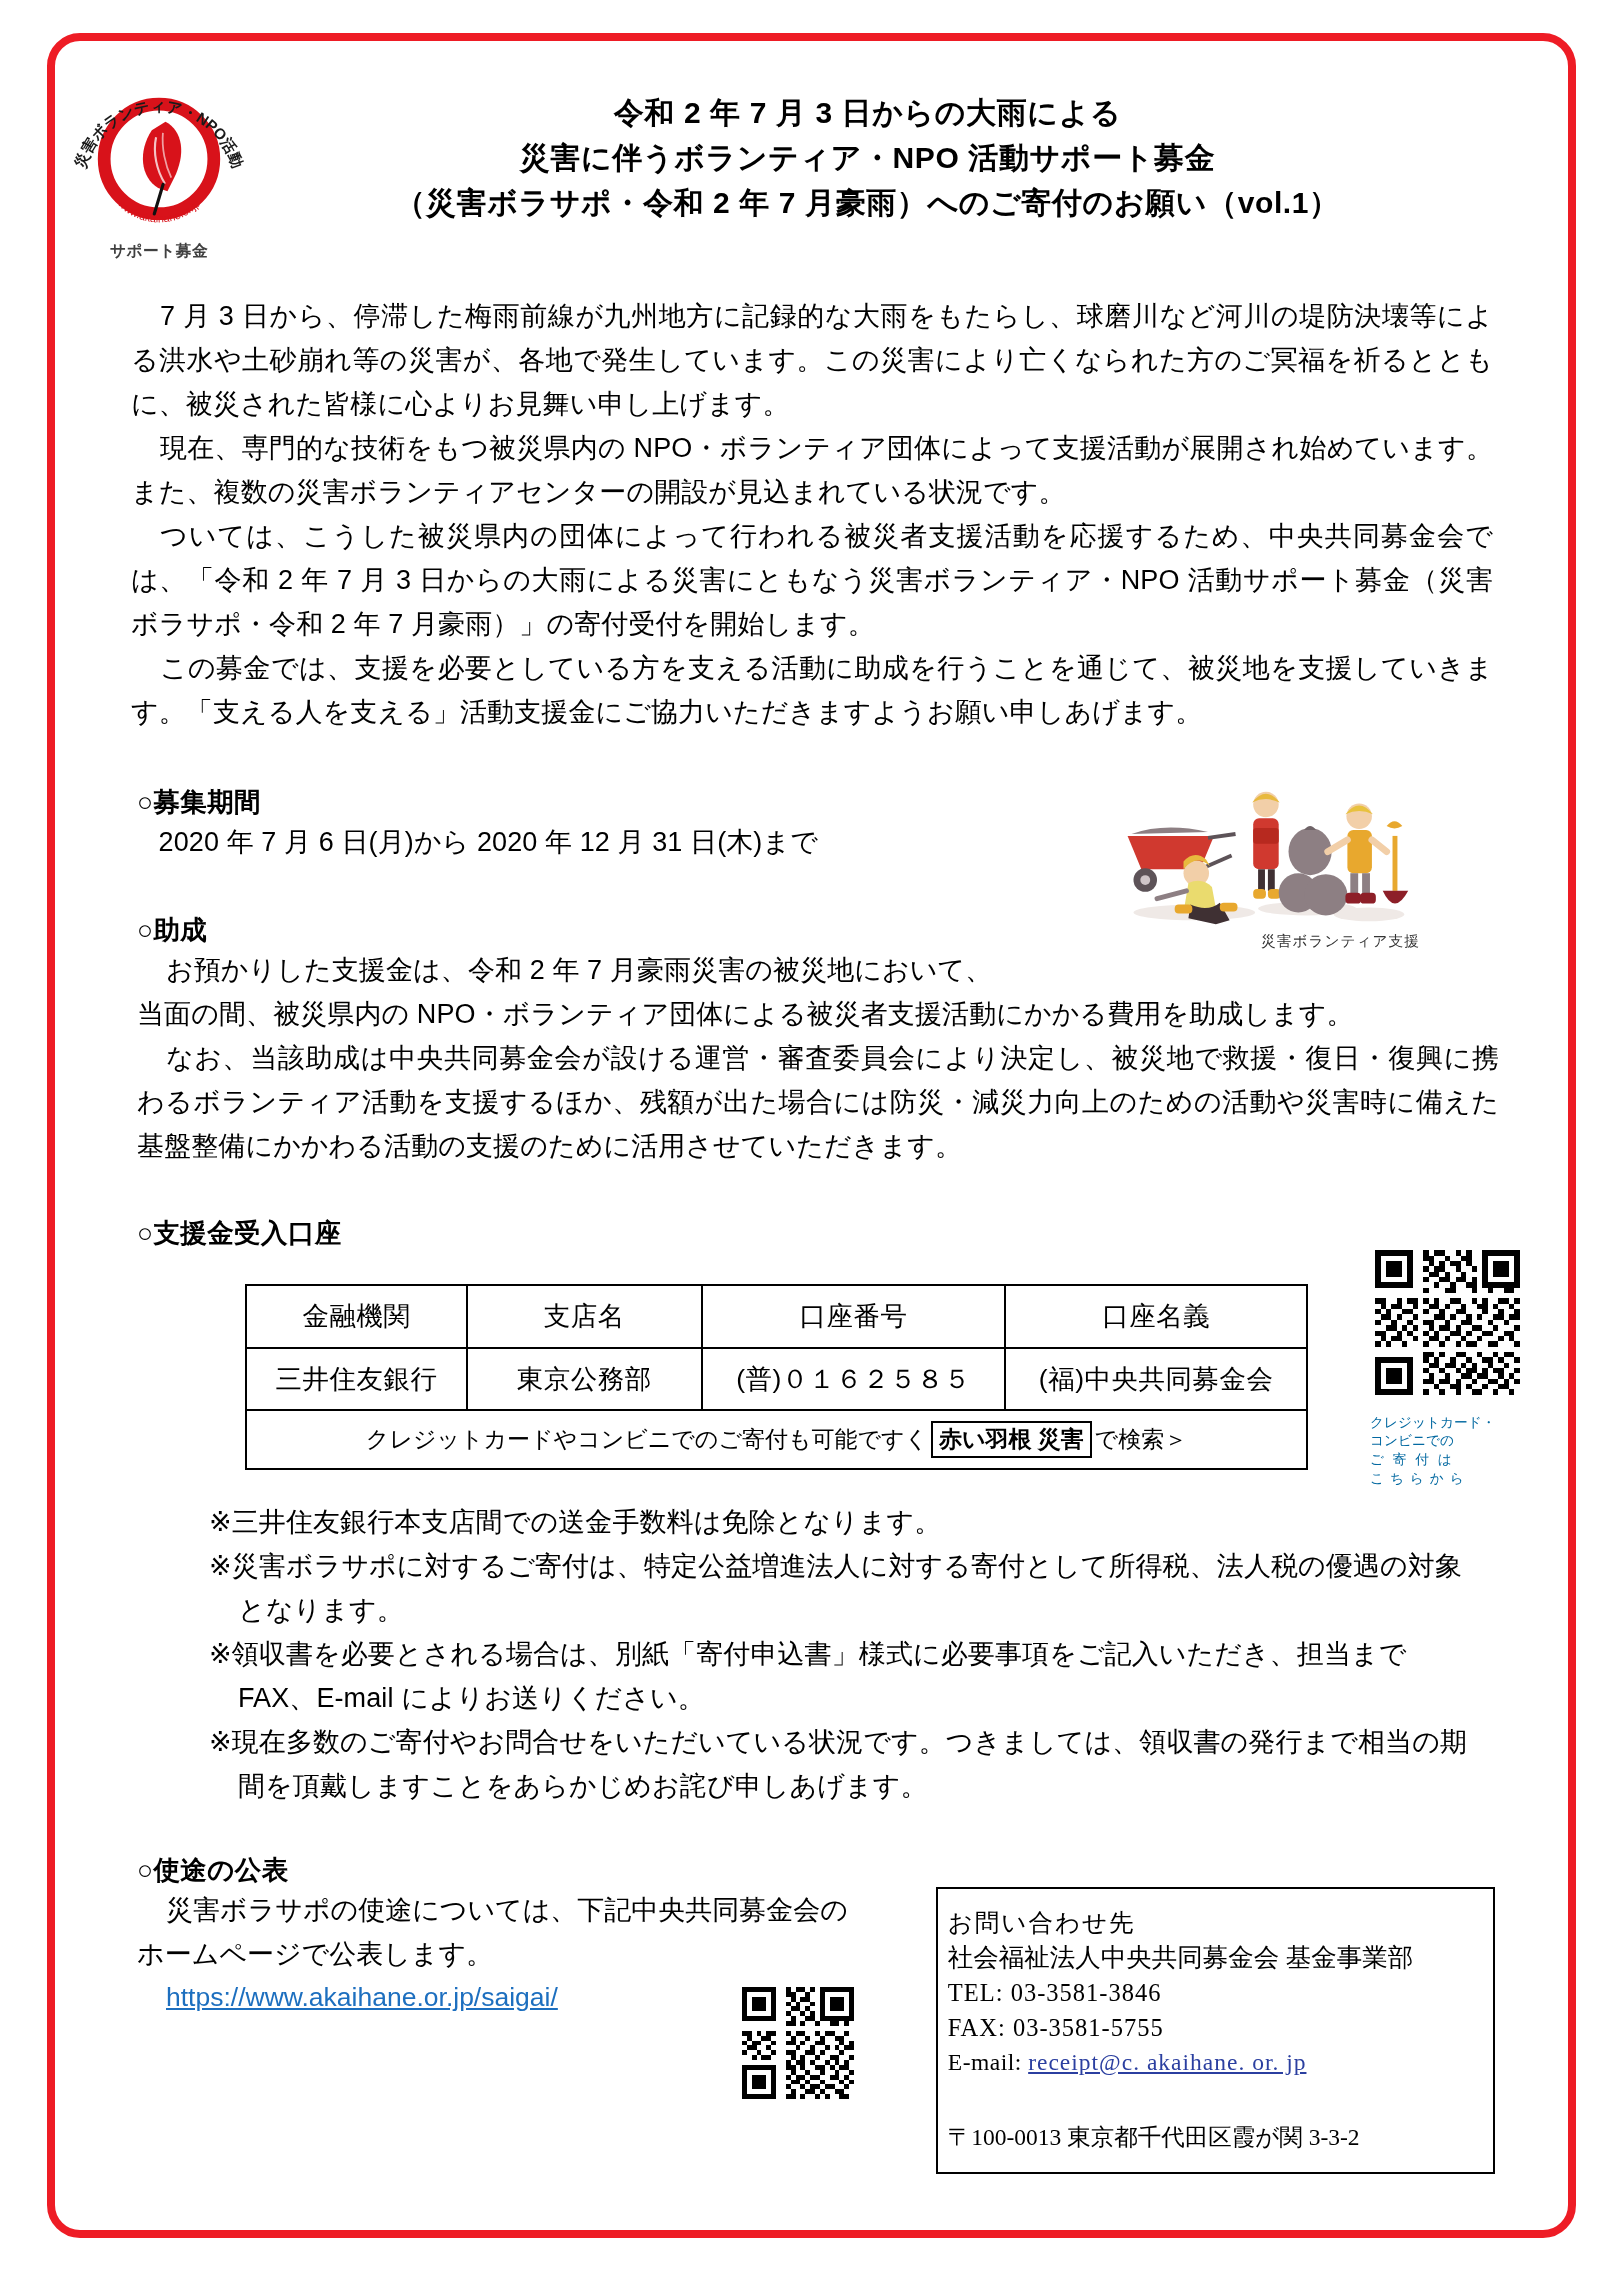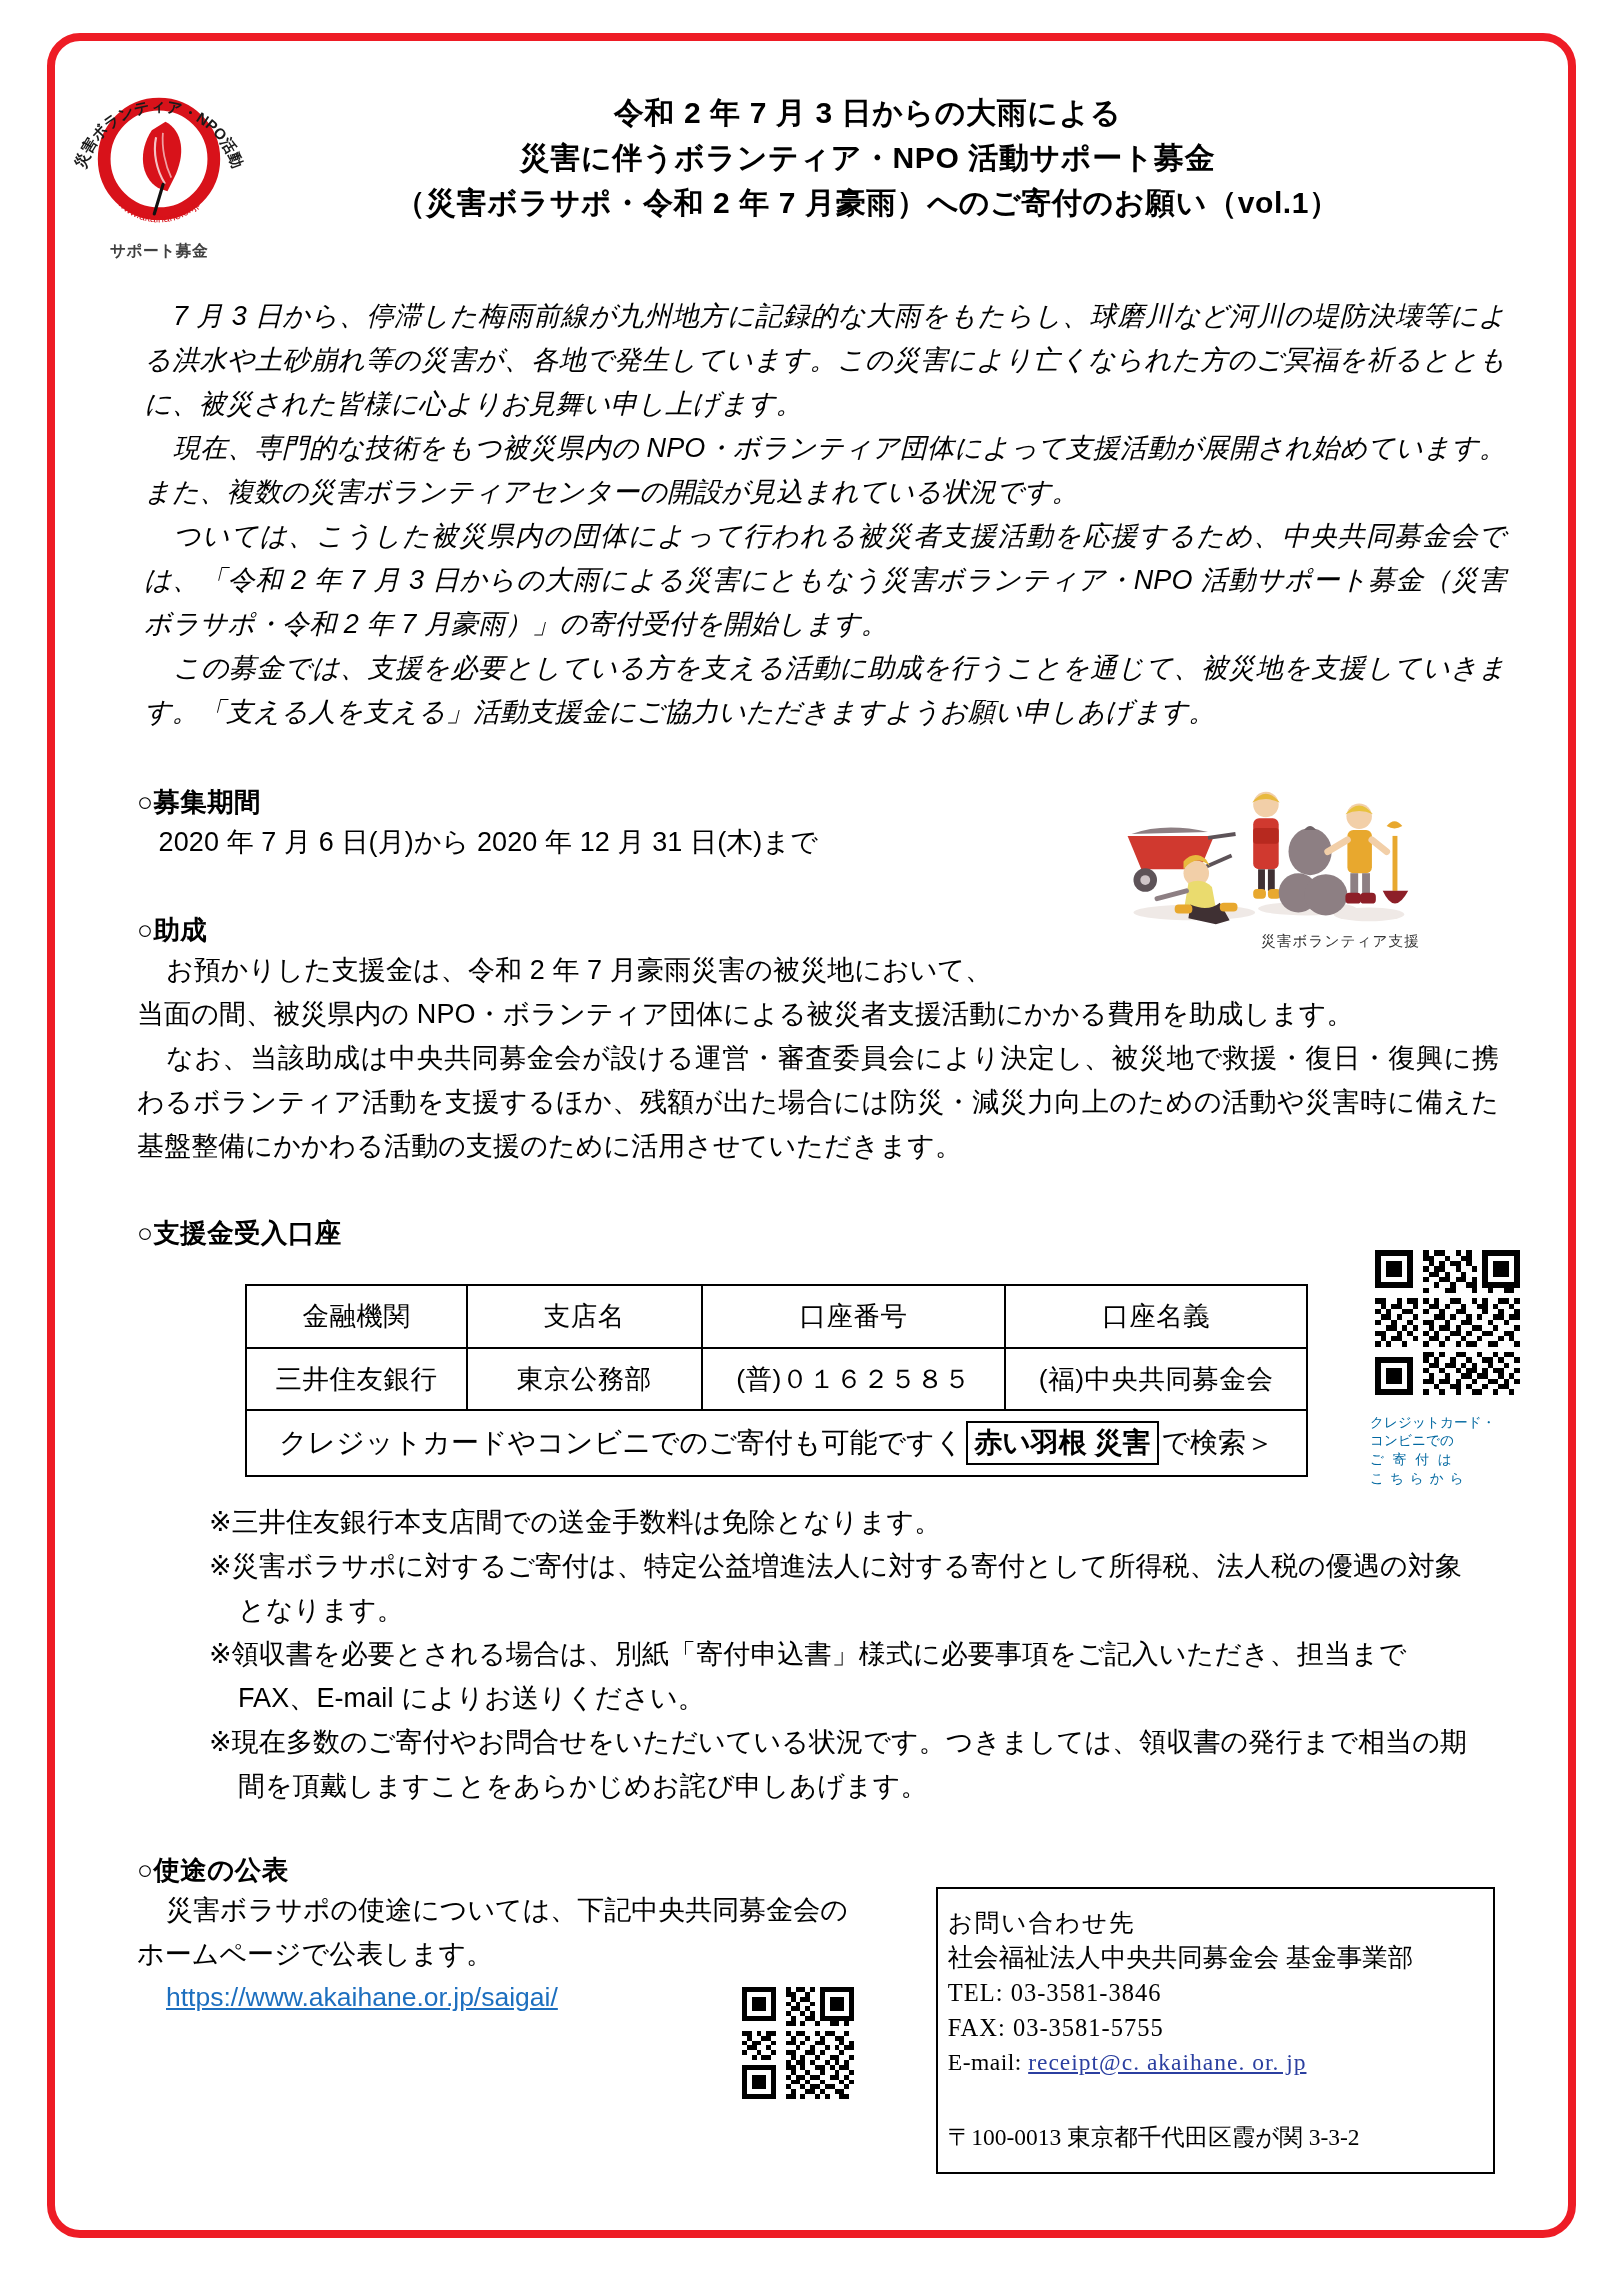--- a/index.html
+++ b/index.html
@@ -67,24 +67,23 @@
     font-weight: bold;
     line-height: 45px;
     letter-spacing: 0.6px;
     white-space: nowrap;
     text-align: center;
   }
 
   
   .body-area {
     position: absolute;
-    left: 144px;
+    left: 131px;
     top: 294px;
     width: 1362px;
-    font-style: italic;
   }
   .para {
     font-size: 27px;
     line-height: 44px;
     text-align: justify;
     text-justify: inter-character;
     margin: 0 0 0 0;
     letter-spacing: 0.1px;
   }
   .para.indent { text-indent: 29px; }
@@ -127,21 +126,21 @@
     border: 2px solid #000000;
     text-align: center;
     font-weight: normal;
     font-size: 26.5px;
     padding: 8.8px 3.9px;
     letter-spacing: 0.5px;
   }
   .acct-table .row-head td { height: 43px; }
   .acct-table .row-val td { height: 43px; }
   .acct-table .row-note td {
-    font-size: 28px;
+    font-size: 23px;
     padding: 9.8px 7.8px;
     letter-spacing: 0;
   }
   .kw-box {
     border: 2px solid #000000;
     padding: 1px 5.9px;
     margin: 0 2.9px;
     display: inline-block;
     font-weight: bold;
   }

